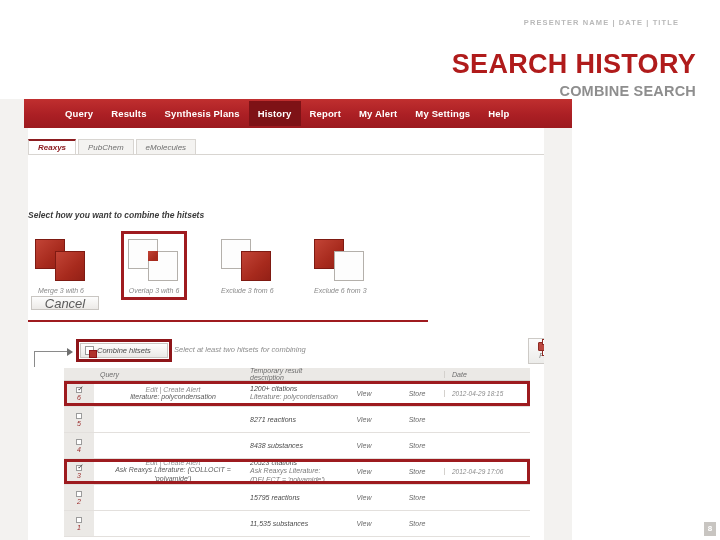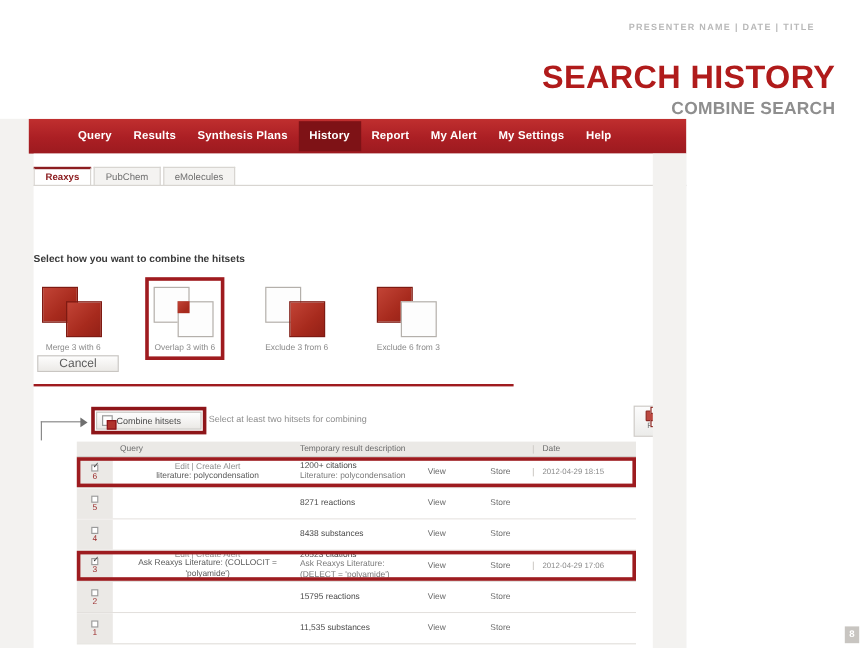--- a/index.html
+++ b/index.html
@@ -61,20 +61,21 @@
     position:absolute; right:34px;
     font-size:9.5px; font-weight:700;
     color:#ffffff;
     margin-top:42px;
   }
 
   
   .sheet {
     position:absolute; left:28px; top:29px; right:0; bottom:0;
     background:#ffffff;
+    font-style:italic;
   }
   .sheet-right-fade {
     position:absolute; right:0; top:29px; width:28px; bottom:0;
     background:#f3f2f0;
   }
 
   
   .tabrow {
     position:absolute; left:0; top:9px;
     display:flex; align-items:flex-end;
@@ -139,21 +140,21 @@
   }
   .option-caption {
     font-size:7px; color:#8a8a8a; white-space:nowrap;
   }
 
   .cancel-btn {
     position:absolute; left:3px; top:168px;
     width:68px; height:14px;
     border:1px solid #c9c6c2;
     background:linear-gradient(to bottom,#fdfdfd,#eceae7);
-    font-size:10px; color:#5c5c5c;
+    font-size:13px; color:#5c5c5c;
     text-align:center; line-height:13px;
   }
   .panel-divider {
     position:absolute; left:0; top:192px; width:400px; height:2px;
     background:#9f1b1f;
   }
 
   
   .arrow-hook {
     position:absolute; left:6px; top:217px; width:42px; height:22px;

